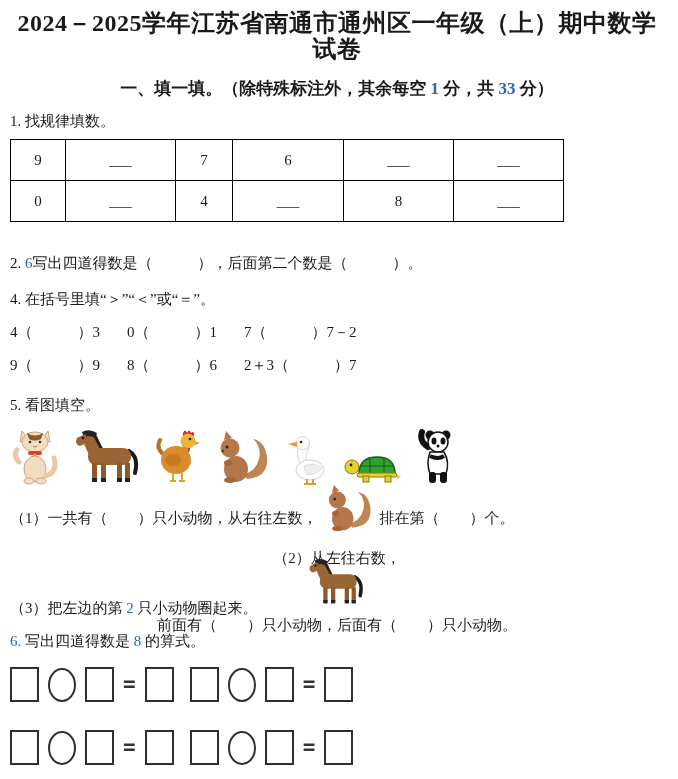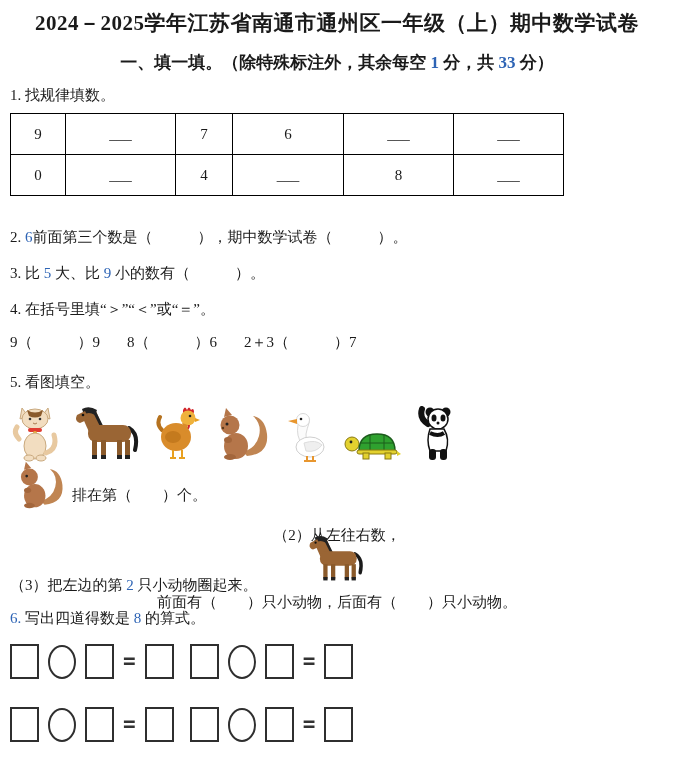--- a/index.html
+++ b/index.html
@@ -3,21 +3,21 @@
 <meta charset="utf-8">
 <style>
   html,body{margin:0;padding:0;background:#fff;}
   body{
     width:678px;height:779px;overflow:hidden;
     font-family:"Liberation Serif","DejaVu Serif",serif;
     color:#1a1a1a;
   }
   .page{padding:6px 14px 0 10px;position:relative;}
   .title{
-    text-align:center;font-weight:bold;font-size:21px;line-height:26px;
+    text-align:center;font-weight:bold;font-size:24px;line-height:26px;
     margin-top:4px;letter-spacing:0.5px;
   }
   .heading{font-weight:bold;font-size:17px;margin-top:15px;text-align:center;}
   .blue{color:#2e64b5;}
   .qline{font-size:15px;font-family:Liberation Serif, serif;}
   .q1label{margin-top:12px;}
   table.fill-table{border-collapse:collapse;margin-top:8px;}
   table.fill-table td{
     border:1.5px solid #000;height:40px;text-align:center;
     font-size:15px;padding:0;letter-spacing:0;
@@ -93,29 +93,31 @@
       <td>___</td>
       <td>4</td>
       <td>___</td>
       <td>8</td>
       <td>___</td>
     </tr>
   </tbody>
     </table>
 
   <div class="qline q2">
-    <span>2. </span><span class="blue">6</span><span>前面第三个数是（　　　），期中数学试卷（　　　）。</span>
-  </div>
-
-  <div class="qline q3">
-    <span>3. 比 </span><span class="blue">5</span><span> 大、比 </span><span class="blue">9</span><span> 小的数有（　　　）。</span>
-  </div>
+    <span>2. </span><span class="blue">6</span><span>写出四道得数是（　　　），后面第二个数是（　　　）。</span>
+  </div>
+
 
   <div class="qline q4label">4. 在括号里填“＞”“＜”或“＝”。</div>
 
+  <div class="expr-row">
+    <span class="expr">4（　　　）3</span>
+    <span class="expr">0（　　　）1</span>
+    <span class="expr">7（　　　）7－2</span>
+  </div>
   <div class="expr-row">
     <span class="expr">9（　　　）9</span>
     <span class="expr">8（　　　）6</span>
     <span class="expr">2＋3（　　　）7</span>
   </div>
 
   <div class="qline q5label">5. 看图填空。</div>
 
   <div class="animals">
 
@@ -210,20 +212,21 @@
       <ellipse cx="27" cy="12" rx="2.5" ry="3.5" fill="#111"></ellipse>
       <circle cx="22" cy="17" r="1.5" fill="#111"></circle>
       <path d="M14 23 Q10 34 14 45 L30 45 Q34 33 28 23 Z" fill="#fff" stroke="#111" stroke-width="1.5"></path>
       <path d="M14 27 Q22 31 28 27" stroke="#111" stroke-width="4" fill="none"></path>
       <rect x="13" y="43" width="7" height="11" rx="3" fill="#111"></rect>
       <rect x="24" y="43" width="7" height="11" rx="3" fill="#111"></rect>
     </svg>
   </div>
 
   <div class="subline sub1">
+    <span>（1）一共有（　　）只小动物，从右往左数，</span>
     <svg class="inline-animal" width="50" height="50" viewBox="0 0 56 56">
       <path d="M32 50 Q54 48 52 28 Q50 12 38 10 Q47 18 44 30 Q41 42 28 46 Z" fill="#c08552"></path>
       <ellipse cx="21" cy="40" rx="12" ry="13" fill="#b5764a"></ellipse>
       <circle cx="15" cy="19" r="9.5" fill="#b5764a"></circle>
       <path d="M9 11 L11 2 L17 9 Z" fill="#b5764a"></path>
       <circle cx="12" cy="18" r="1.5" fill="#222"></circle>
       <ellipse cx="13" cy="34" rx="4" ry="3" fill="#a3663c"></ellipse>
       <ellipse cx="15" cy="51" rx="6" ry="3" fill="#a3663c"></ellipse>
     </svg>
     <span>排在第（　　）个。</span>

